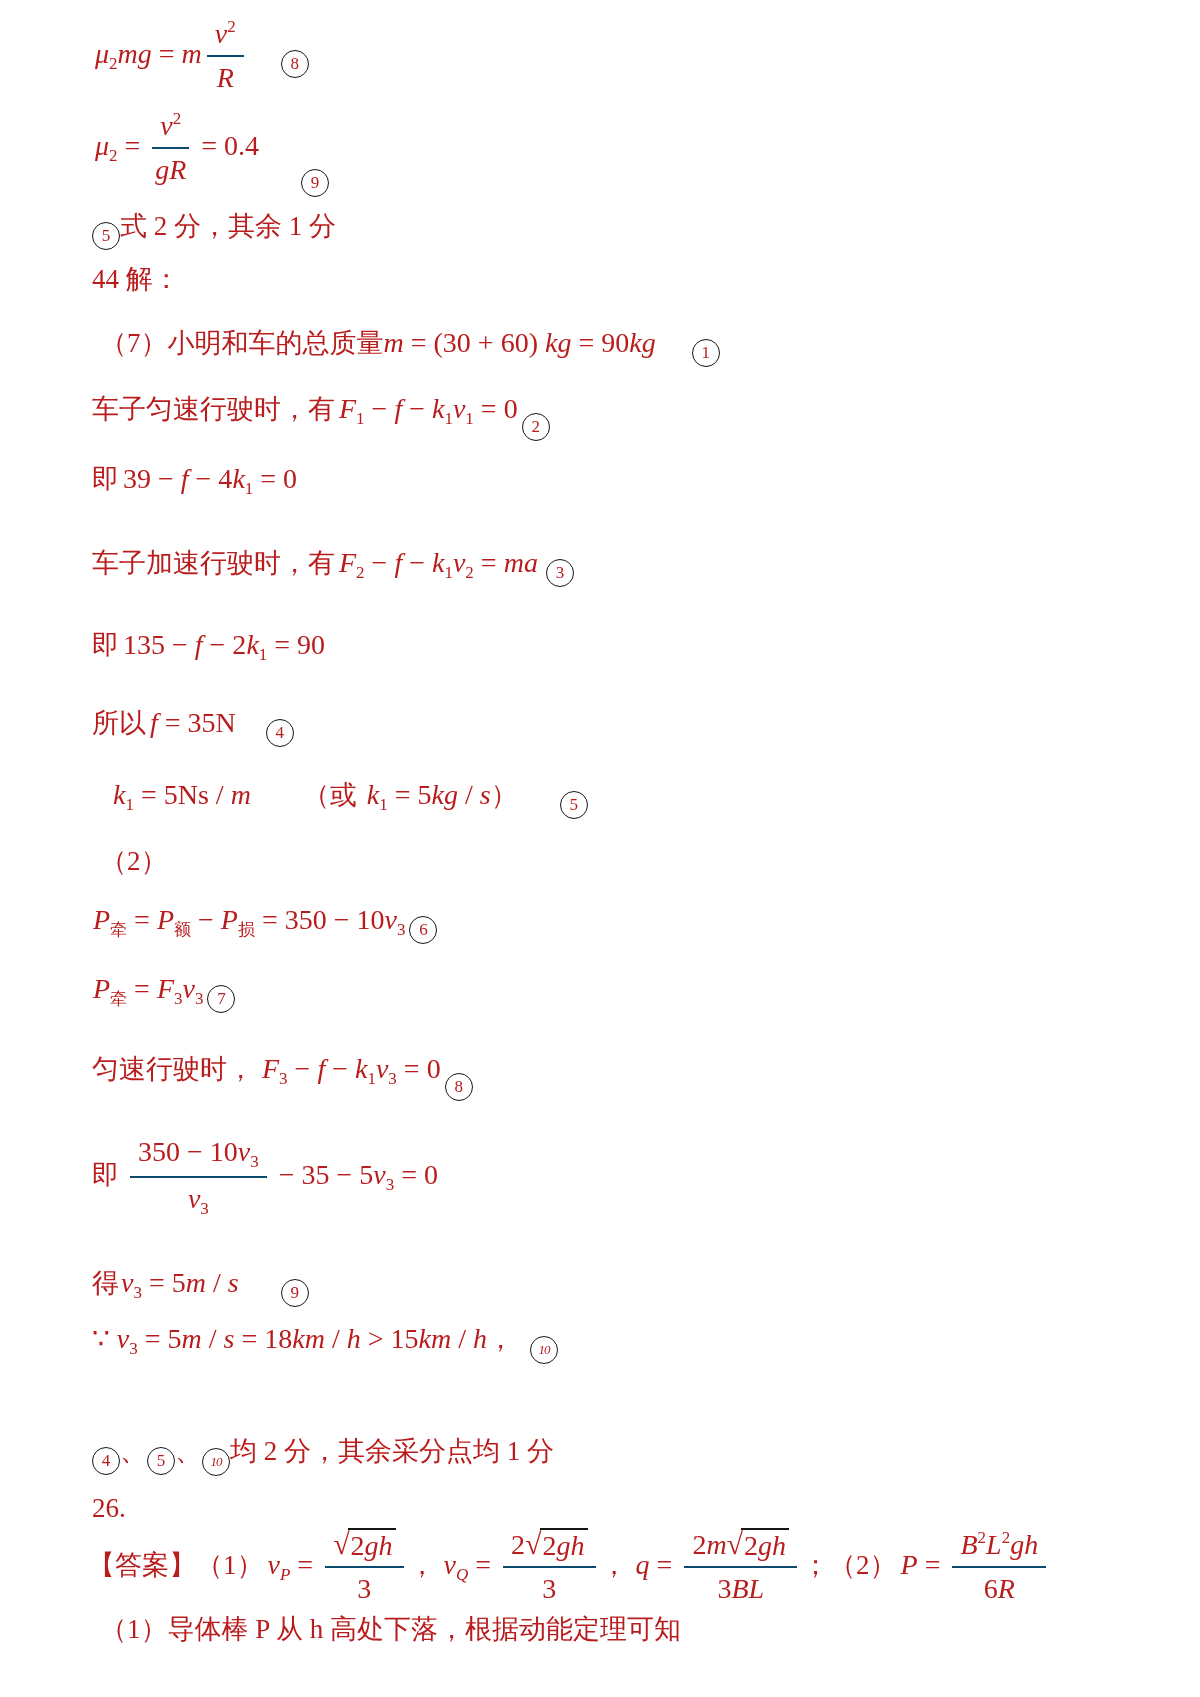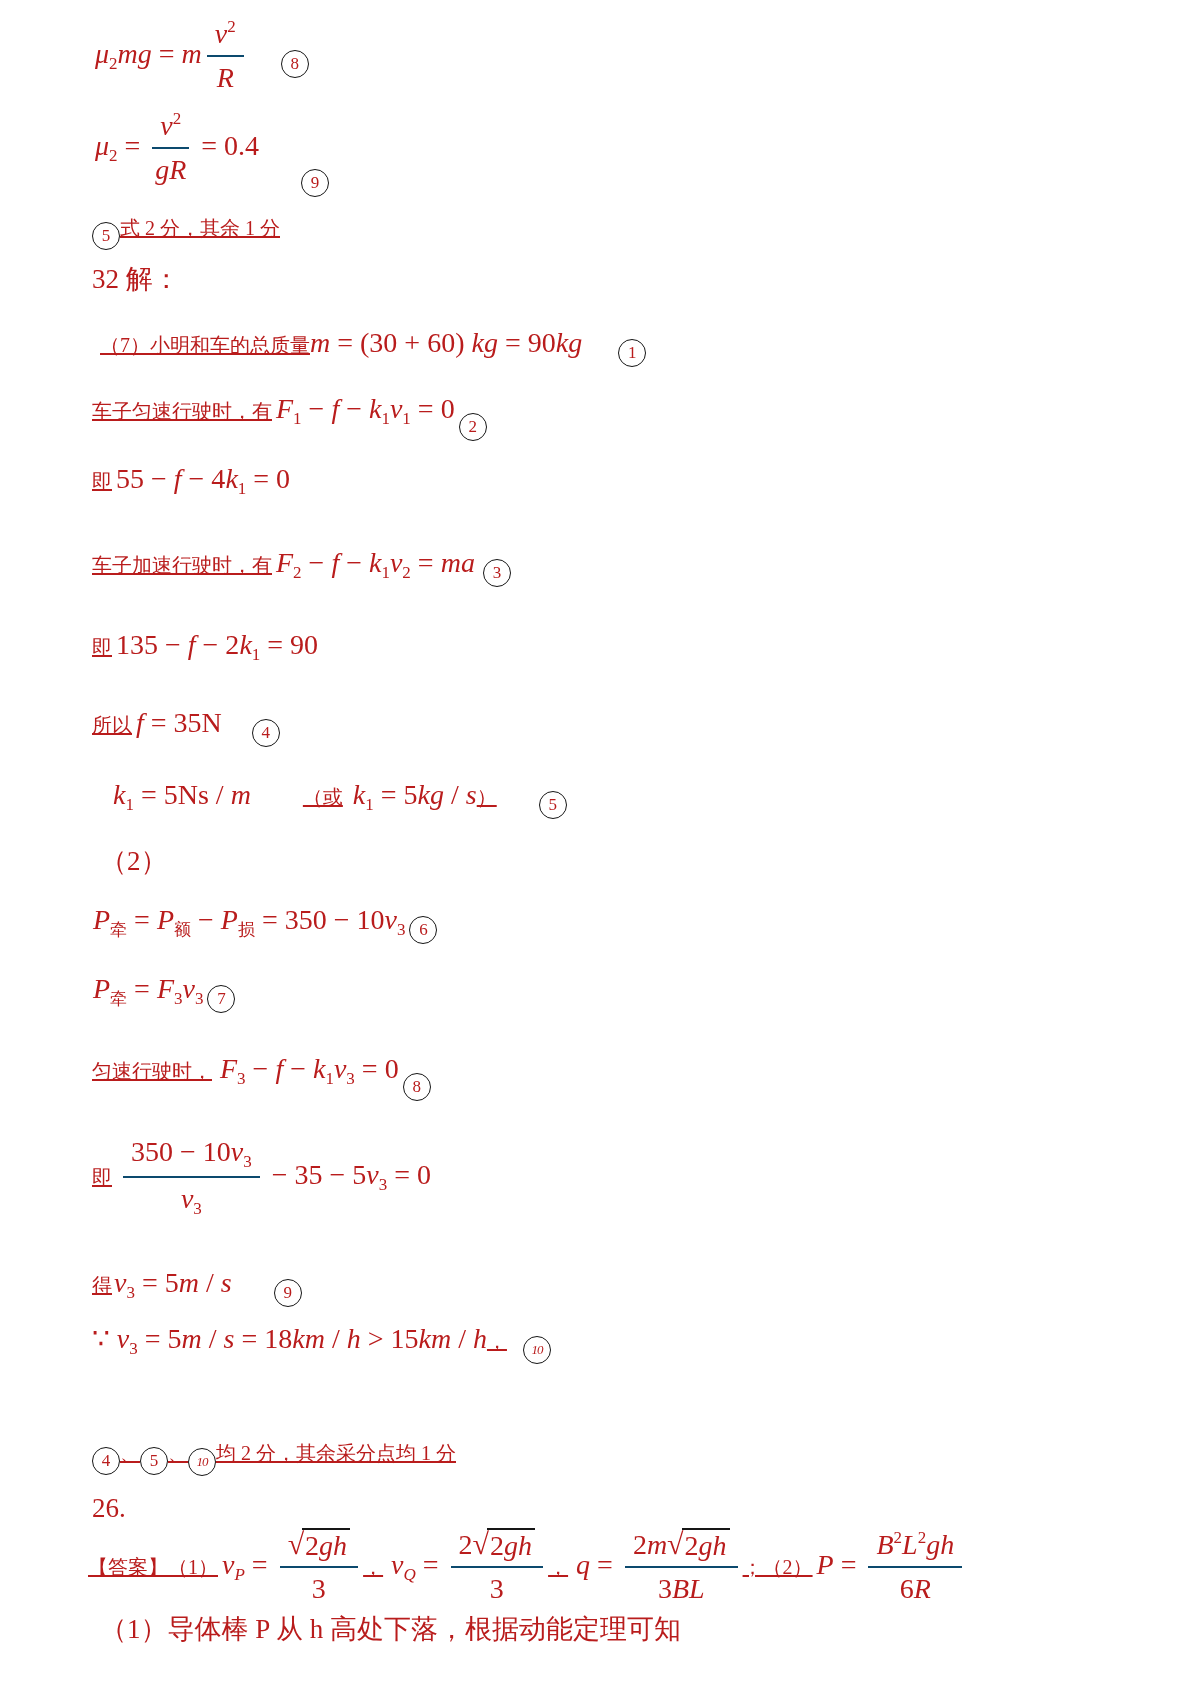--- a/index.html
+++ b/index.html
@@ -12,21 +12,21 @@
   }
   .line{
     position:absolute;
     white-space:nowrap;
     font-family:"Liberation Serif","DejaVu Serif",serif;
     font-size:28px;
     line-height:1.3;
     color:#b91c1c;
   }
   .plain{font-size:27px;}
-  .tk-c{font-size:20px;font-family:"Liberation Serif","DejaVu Serif",serif;text-decoration:underline;}
+  .tk-c{font-size:27px;font-family:"Liberation Serif","DejaVu Serif",serif;}
   .tk-r{font-style:normal;}
   .tk-i{font-style:italic;}
   .tk-sub{font-size:17px;vertical-align:-6px;font-style:normal;}
   .tk-isub{font-size:17px;vertical-align:-6px;font-style:italic;}
   .tk-sup{font-size:17px;vertical-align:11px;font-style:normal;}
   .tk-sp{display:inline-block;height:1px;}
   .circ{
     display:inline-flex;align-items:center;justify-content:center;
     box-sizing:border-box;width:28px;height:28px;
     border:1.6px solid #161616;border-radius:50%;
@@ -49,24 +49,24 @@
 <div class="page">
   <div class="line" style="top:16px;left:95px"><span class="tk-i">μ</span><span class="tk-sub">2</span><span class="tk-i">mg</span><span class="tk-r"> = </span><span class="tk-i">m</span><span class="frac">
         <span class="fnum"><span class="tk-i">v</span><span class="tk-sup">2</span></span>
         <span class="fden"><span class="tk-i">R</span></span>
       </span><span class="tk-sp" style="width: 32px;"></span><span class="circ">8</span></div>
   <div class="line" style="top:108px;left:95px"><span class="tk-i">μ</span><span class="tk-sub">2</span><span class="tk-r"> = </span><span class="frac">
         <span class="fnum"><span class="tk-i">v</span><span class="tk-sup">2</span></span>
         <span class="fden"><span class="tk-i">gR</span></span>
       </span><span class="tk-r"> = 0.4</span><span class="tk-sp" style="width: 42px;"></span><span class="circ" style="transform: translateY(27px);">9</span></div>
   <div class="line" style="top:208px;left:92px"><span class="circ">5</span><span class="tk-c">式 2 分，其余 1 分</span></div>
-  <div class="line plain" style="top:262px;left:92px">32 解：</div>
+  <div class="line plain" style="top:262px;left:92px">44 解：</div>
   <div class="line" style="top:325px;left:100px"><span class="tk-c">（7）小明和车的总质量</span><span class="tk-i">m</span><span class="tk-r"> = (30 + 60) </span><span class="tk-i">kg</span><span class="tk-r"> = 90</span><span class="tk-i">kg</span><span class="tk-sp" style="width: 36px;"></span><span class="circ">1</span></div>
   <div class="line" style="top:391px;left:92px"><span class="tk-c">车子匀速行驶时，有</span><span class="tk-sp" style="width: 4px;"></span><span class="tk-i">F</span><span class="tk-sub">1</span><span class="tk-r"> − </span><span class="tk-i">f</span><span class="tk-r"> − </span><span class="tk-i">k</span><span class="tk-sub">1</span><span class="tk-i">v</span><span class="tk-sub">1</span><span class="tk-r"> = 0</span><span class="tk-sp" style="width: 4px;"></span><span class="circ" style="transform: translateY(8px);">2</span></div>
-  <div class="line" style="top:461px;left:92px"><span class="tk-c">即</span><span class="tk-sp" style="width: 4px;"></span><span class="tk-r">55 − </span><span class="tk-i">f</span><span class="tk-r"> − 4</span><span class="tk-i">k</span><span class="tk-sub">1</span><span class="tk-r"> = 0</span></div>
+  <div class="line" style="top:461px;left:92px"><span class="tk-c">即</span><span class="tk-sp" style="width: 4px;"></span><span class="tk-r">39 − </span><span class="tk-i">f</span><span class="tk-r"> − 4</span><span class="tk-i">k</span><span class="tk-sub">1</span><span class="tk-r"> = 0</span></div>
   <div class="line" style="top:545px;left:92px"><span class="tk-c">车子加速行驶时，有</span><span class="tk-sp" style="width: 4px;"></span><span class="tk-i">F</span><span class="tk-sub">2</span><span class="tk-r"> − </span><span class="tk-i">f</span><span class="tk-r"> − </span><span class="tk-i">k</span><span class="tk-sub">1</span><span class="tk-i">v</span><span class="tk-sub">2</span><span class="tk-r"> = </span><span class="tk-i">ma</span><span class="tk-sp" style="width: 8px;"></span><span class="circ">3</span></div>
   <div class="line" style="top:627px;left:92px"><span class="tk-c">即</span><span class="tk-sp" style="width: 4px;"></span><span class="tk-r">135 − </span><span class="tk-i">f</span><span class="tk-r"> − 2</span><span class="tk-i">k</span><span class="tk-sub">1</span><span class="tk-r"> = 90</span></div>
   <div class="line" style="top:705px;left:92px"><span class="tk-c">所以</span><span class="tk-sp" style="width: 4px;"></span><span class="tk-i">f</span><span class="tk-r"> = 35N</span><span class="tk-sp" style="width: 30px;"></span><span class="circ">4</span></div>
   <div class="line" style="top:777px;left:113px"><span class="tk-i">k</span><span class="tk-sub">1</span><span class="tk-r"> = 5Ns / </span><span class="tk-i">m</span><span class="tk-sp" style="width: 52px;"></span><span class="tk-c">（或</span><span class="tk-sp" style="width: 10px;"></span><span class="tk-i">k</span><span class="tk-sub">1</span><span class="tk-r"> = 5</span><span class="tk-i">kg</span><span class="tk-r"> / </span><span class="tk-i">s</span><span class="tk-c">）</span><span class="tk-sp" style="width: 42px;"></span><span class="circ">5</span></div>
   <div class="line plain" style="top:844px;left:100px">（2）</div>
   <div class="line" style="top:902px;left:93px"><span class="tk-i">P</span><span class="tk-sub">牵</span><span class="tk-r"> = </span><span class="tk-i">P</span><span class="tk-sub">额</span><span class="tk-r"> − </span><span class="tk-i">P</span><span class="tk-sub">损</span><span class="tk-r"> = 350 − 10</span><span class="tk-i">v</span><span class="tk-sub">3</span><span class="tk-sp" style="width: 4px;"></span><span class="circ">6</span></div>
   <div class="line" style="top:971px;left:93px"><span class="tk-i">P</span><span class="tk-sub">牵</span><span class="tk-r"> = </span><span class="tk-i">F</span><span class="tk-sub">3</span><span class="tk-i">v</span><span class="tk-sub">3</span><span class="tk-sp" style="width: 4px;"></span><span class="circ">7</span></div>
   <div class="line" style="top:1051px;left:92px"><span class="tk-c">匀速行驶时，</span><span class="tk-sp" style="width: 8px;"></span><span class="tk-i">F</span><span class="tk-sub">3</span><span class="tk-r"> − </span><span class="tk-i">f</span><span class="tk-r"> − </span><span class="tk-i">k</span><span class="tk-sub">1</span><span class="tk-i">v</span><span class="tk-sub">3</span><span class="tk-r"> = 0</span><span class="tk-sp" style="width: 4px;"></span><span class="circ" style="transform: translateY(8px);">8</span></div>
   <div class="line" style="top:1134px;left:92px"><span class="tk-c">即</span><span class="tk-sp" style="width: 6px;"></span><span class="frac">
         <span class="fnum"><span class="tk-r">350 − 10</span><span class="tk-i">v</span><span class="tk-sub">3</span></span>

